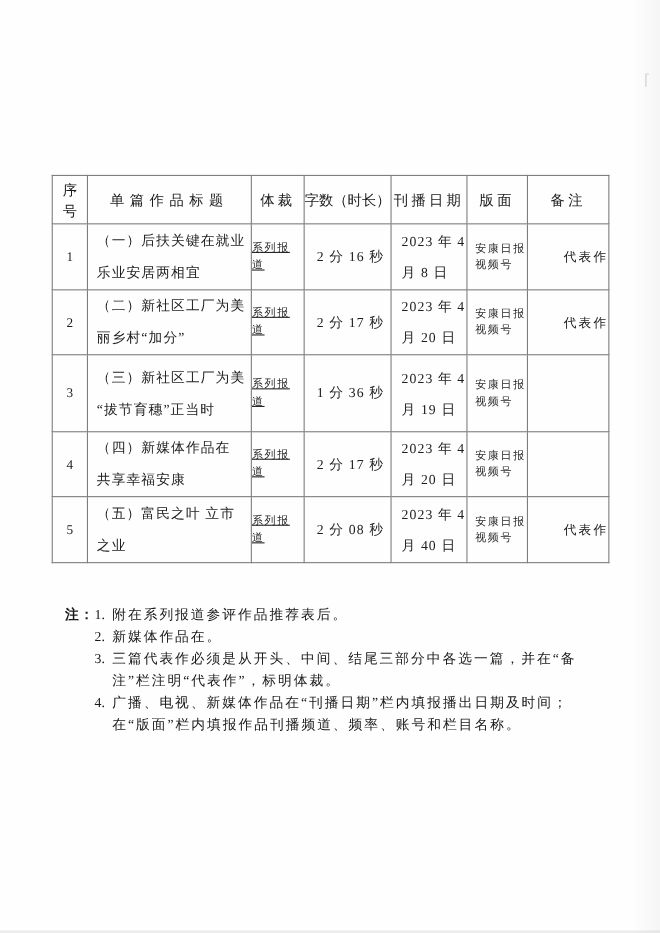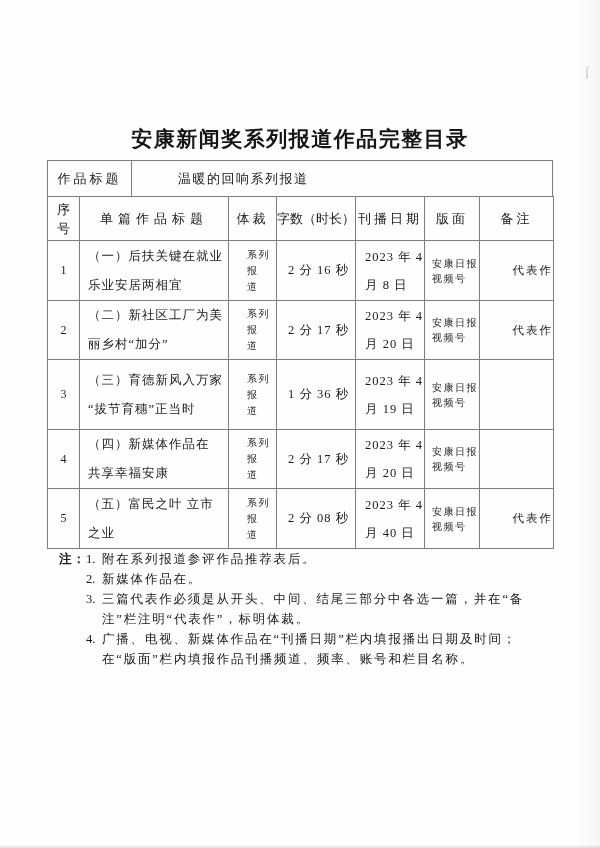--- a/index.html
+++ b/index.html
@@ -56,21 +56,21 @@
   .h-no     { letter-spacing:0; line-height:19px; padding:0 7px; }
   .h-title  { letter-spacing:5px; }
   .h-genre  { letter-spacing:3px; }
   .h-count  { letter-spacing:0; font-size:12.5px; }
   .h-date   { letter-spacing:3px; }
   .h-media  { letter-spacing:3px; }
   .h-remark { letter-spacing:3px; }
 
   .c-no     { text-align:center; font-size:12px; color:#1c1c1c; }
   .c-title  { padding-left:8px;  font-size:12.5px; letter-spacing:1px; line-height:29px; color:#1c1c1c; }
-  .c-genre  { padding-left:18px;  font-size:10px;  letter-spacing:1.5px; line-height:16px; color:#262626; }
+  .c-genre  { padding-left:0;  font-size:10px;  letter-spacing:1.5px; line-height:16px; color:#262626;text-decoration:underline; }
   .c-dur    { padding-left:11px; font-size:12.5px; letter-spacing:1px; color:#1c1c1c;margin-top:26px; }
   .c-date   { padding-left:9px;  font-size:12.5px; letter-spacing:1px; line-height:28px; color:#1c1c1c;margin-top:24px; }
   .c-media  { padding-left:7px;  font-size:10px;  letter-spacing:1.5px; line-height:15px; color:#262626; }
   .c-remark { text-align:right; font-size:11.5px; letter-spacing:2px; color:#1c1c1c; }
   .line { display:block; }
 
   
   .notes {
     position:absolute; left:59px; top:549px; width:500px;
     font-size:12.5px; letter-spacing:1.8px; color:#181818; display:flex;
@@ -83,32 +83,23 @@
 </style>
 </head>
 <body>
 
 <div class="page">
 
   <div class="edge-right"></div>
   <div class="edge-bottom"></div>
   <div class="scan-speck"></div>
 
-  <h1 class="doc-title">安康新闻奖系列报道作品完整目录</h1>
 
   <div class="tables">
 
-    <table class="meta-table">
-      <tbody>
-          <tr>
-        <td class="meta-label">作品标题</td>
-        <td class="meta-value">温暖的回响系列报道</td>
-      </tr>
-    </tbody>
-      </table>
 
     <table class="main-table">
       <colgroup>
         <col style="width:32px">
           <col style="width:149px">
           <col style="width:48px">
         <col style="width:79px">
           <col style="width:69px">
           <col style="width:55px">
         <col style="width:74px">
@@ -165,21 +156,21 @@
         <td class="c-media">
           <span class="line">安康日报</span>
           <span class="line">视频号</span>
         </td>
         <td class="c-remark">代表作</td>
       </tr>
 
       <tr style="height:70px">
         <td class="c-no">3</td>
         <td class="c-title">
-          <span class="line">（三）育德新风入万家</span>
+          <span class="line">（三）新社区工厂为美</span>
           <span class="line">“拔节育穗”正当时</span>
         </td>
         <td class="c-genre">
           <span class="line">系列报</span>
           <span class="line">道</span>
         </td>
         <td class="c-dur">1 分 36 秒</td>
         <td class="c-date">
           <span class="line">2023 年 4</span>
           <span class="line">月 19 日</span>

